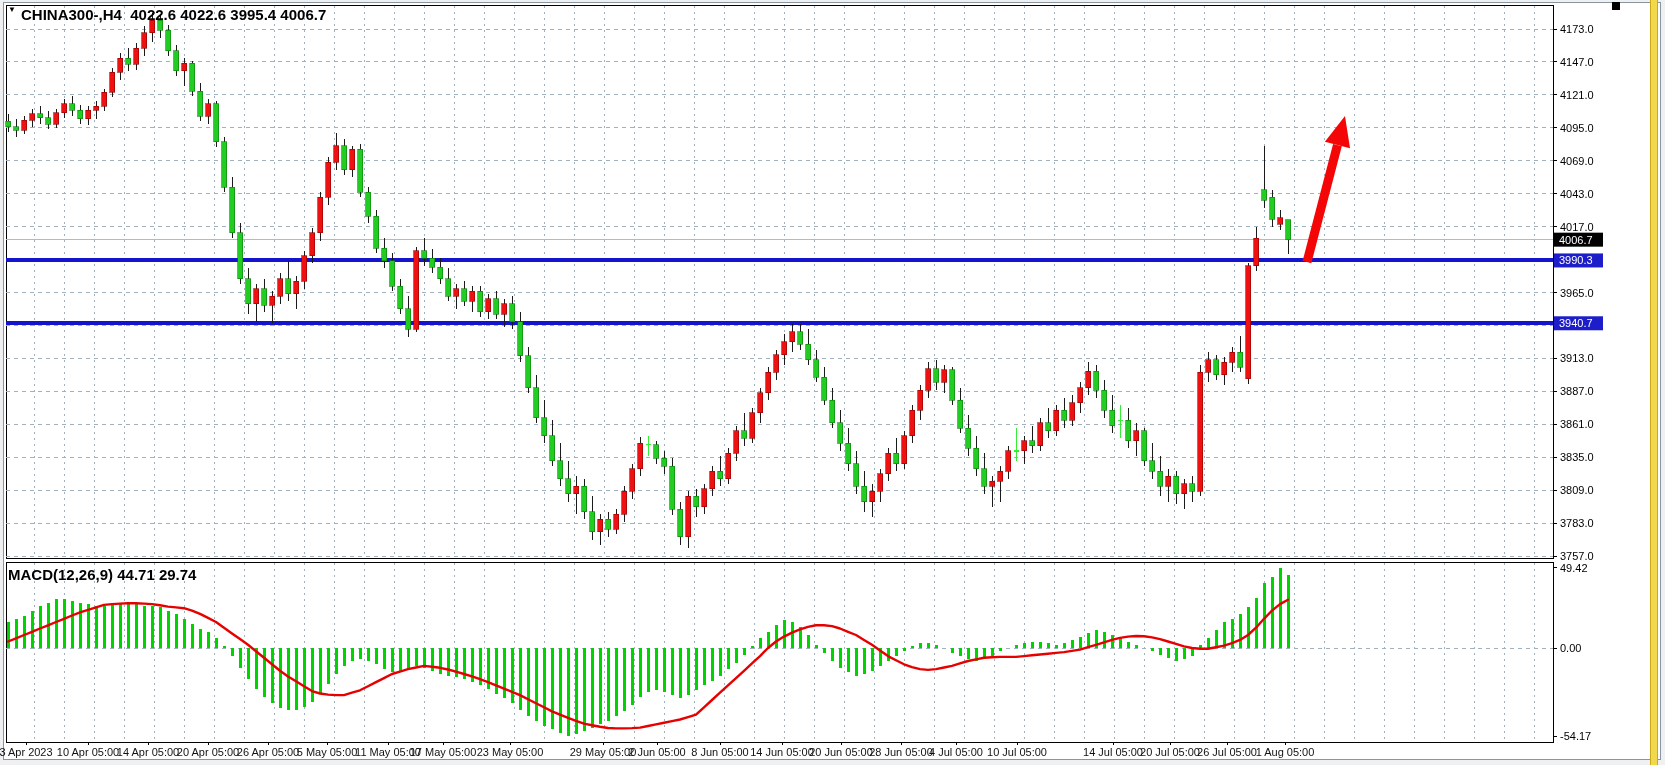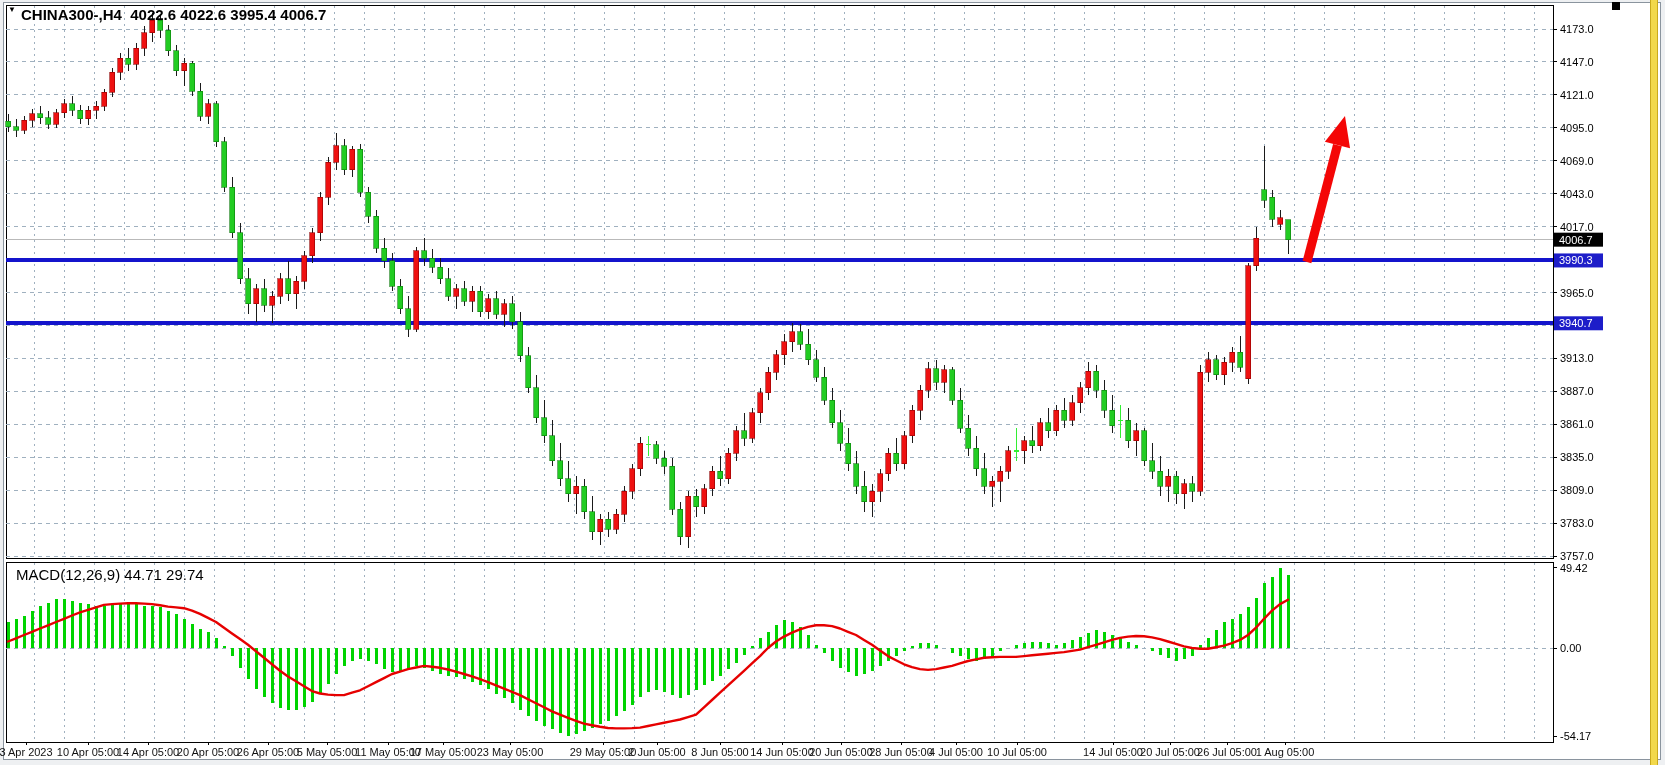--- a/index.html
+++ b/index.html
@@ -1,21 +1,21 @@
 <!DOCTYPE html>
 <html><head>
 <meta charset="utf-8">
 <style>
   html,body{margin:0;padding:0;background:#e9ebee;font-family:"Liberation Sans",sans-serif;}
   #stage{position:relative;width:1665px;height:765px;background:#eef0f2;overflow:hidden;}
   #chart-frame{position:absolute;left:3px;top:2px;width:1656px;height:756px;background:#ffffff;border:1px solid #8a949e;}
   .overlay-label{position:absolute;color:#000;font-size:15px;white-space:pre;z-index:5;}
   #title-row{left:21px;top:6px;font-weight:600;}
   #dd-icon{position:absolute;left:8px;top:5px;font-size:8px;color:#000;z-index:6;cursor:pointer;}
-  #macd-row{left:16px;top:566px;font-weight:400;}
+  #macd-row{left:8px;top:566px;font-weight:700;}
   #corner-mark{position:absolute;left:1612px;top:2px;width:8px;height:8px;background:#000;z-index:6;}
   #right-strip{position:absolute;left:1650px;top:0;width:6px;height:765px;background:#f2d84b;border-left:1px solid #caa91c;border-right:1px solid #caa91c;z-index:7;}
   svg{position:absolute;left:0;top:0;z-index:2;}
   text{font-family:"Liberation Sans",sans-serif;}
 </style>
 </head>
 <body>
 
 <div id="stage">
   <div id="chart-frame"></div>

